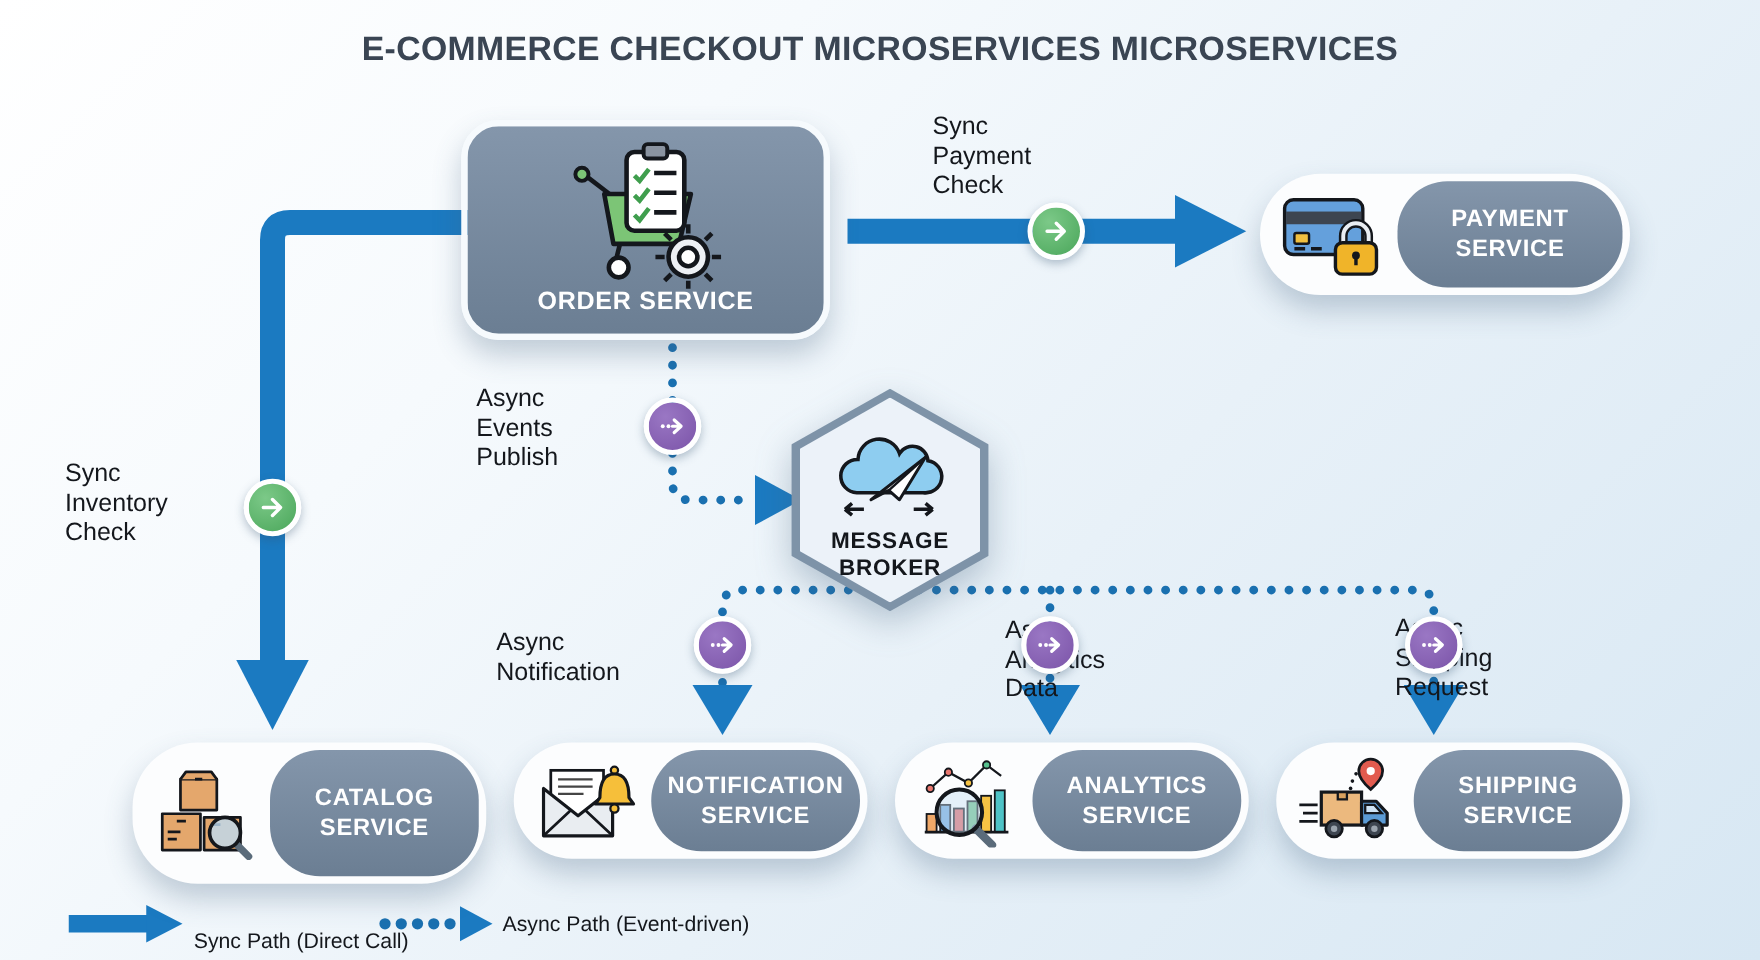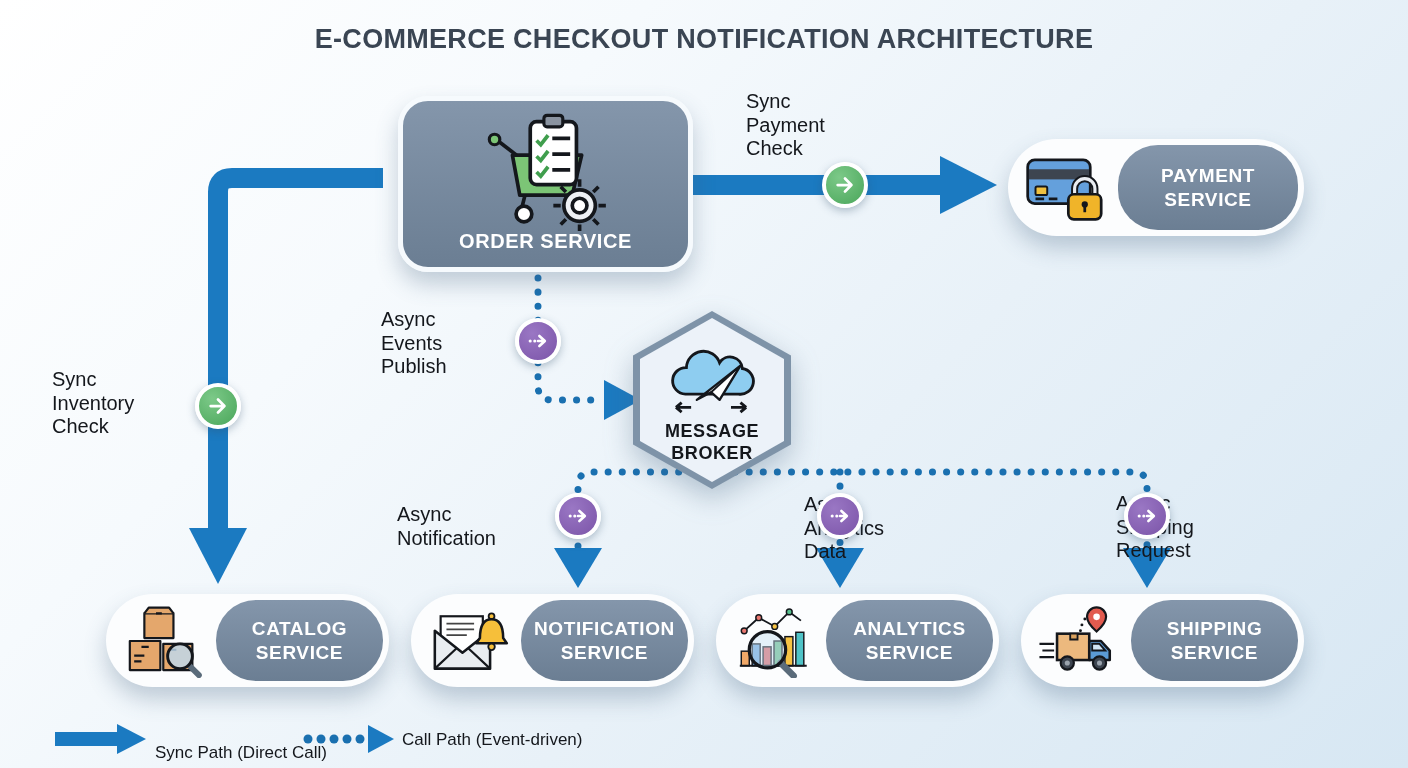--- a/index.html
+++ b/index.html
@@ -17,38 +17,38 @@
     position:absolute;border:5px solid #f6fafd;border-radius:28px;
     background:linear-gradient(180deg,#8496ab,#6b7e93);
     box-shadow:0 12px 22px rgba(70,100,130,.30);
     box-sizing:border-box;
   }
   .node-label{
     color:#fff;font-weight:bold;letter-spacing:.6px;text-align:center;
     white-space:pre-line;line-height:1.22;
   }
   
-  #order-node{left:398px;top:96px;width:295px;height:176px;border-radius:30px;
+  #order-node{left:369px;top:96px;width:295px;height:176px;border-radius:30px;
     display:flex;flex-direction:column;align-items:center;justify-content:flex-end;padding-bottom:14px;}
   #order-node .node-icon{position:absolute;top:12px;left:50%;transform:translateX(-50%);}
   #order-node .node-label{font-size:20px;}
   
   .pill{
     position:absolute;height:97px;border-radius:52px;background:#fcfdfe;
     box-shadow:0 12px 22px rgba(70,100,130,.30);
     display:flex;align-items:stretch;padding:6px;box-sizing:border-box;
   }
   .pill .icon-slot{width:104px;display:flex;align-items:center;justify-content:center;flex:none;}
   .pill .pill-body{
     flex:1;border-radius:40px;background:linear-gradient(180deg,#8496ab,#6b7e93);
     display:flex;align-items:center;justify-content:center;
   }
   .pill .node-label{font-size:19px;}
   #payment-node{left:1008px;top:139px;width:296px;}
-  #catalog-node{left:106px;top:594px;width:283px;height:93px;}
+  #catalog-node{left:106px;top:594px;width:283px;height:113px;}
   #notification-node{left:411px;top:594px;width:283px;height:93px;}
   #analytics-node{left:716px;top:594px;width:283px;height:93px;}
   #shipping-node{left:1021px;top:594px;width:283px;height:93px;}
   
   #broker-wrap{position:absolute;left:633px;top:311px;width:158px;height:178px;
     filter:drop-shadow(0 10px 14px rgba(70,100,130,.35));}
   .hex-outer{position:absolute;inset:0;background:#7e93a8;
     clip-path:polygon(50% 0,100% 25%,100% 75%,50% 100%,0 75%,0 25%);}
   .hex-inner{position:absolute;left:7px;top:7px;right:7px;bottom:7px;background:#ecf2f9;
     clip-path:polygon(50% 0,100% 25%,100% 75%,50% 100%,0 75%,0 25%);}
@@ -100,21 +100,21 @@
     <g>
       <circle cx="308" cy="739" r="4.5" fill="#1a70b0"></circle>
         <circle cx="321" cy="739" r="4.5" fill="#1a70b0"></circle>
       <circle cx="334" cy="739" r="4.5" fill="#1a70b0"></circle>
         <circle cx="347" cy="739" r="4.5" fill="#1a70b0"></circle>
       <circle cx="360" cy="739" r="4.5" fill="#1a70b0"></circle>
     </g>
     <polygon points="368,725 368,753 394,739" fill="#1b7ac1"></polygon>
   </svg>
 
-  <div class="title">E-COMMERCE CHECKOUT NOTIFICATION ARCHITECTURE</div>
+  <div class="title">E-COMMERCE CHECKOUT MICROSERVICES MICROSERVICES</div>
 
   <div class="node" id="order-node">
     <span class="node-icon">
       <svg width="126" height="118" viewBox="0 0 120 112">
         <circle cx="11" cy="25" r="5" fill="#7cc576" stroke="#14171c" stroke-width="3"></circle>
         <path d="M15 27 L32 40" stroke="#14171c" stroke-width="3.5" fill="none"></path>
         <polygon points="28,40 94,40 85,78 35,78" fill="#7cc576" stroke="#14171c" stroke-width="3.5" stroke-linejoin="round"></polygon>
         <path d="M40 78 L37 90 M80 78 L82 88" stroke="#14171c" stroke-width="3.5"></path>
         <circle cx="39" cy="96" r="7.5" fill="#fff" stroke="#14171c" stroke-width="3.5"></circle>
         <rect x="45" y="8" width="44" height="60" rx="6" fill="#fff" stroke="#14171c" stroke-width="3.5"></rect>
@@ -323,15 +323,15 @@
     <svg width="22" height="22" viewBox="0 0 24 24">
         <g>
           <circle cx="3.5" cy="12" r="1.7" fill="#fff"></circle>
           <circle cx="8.5" cy="12" r="1.7" fill="#fff"></circle>
           <path d="M12 12h6 M13.5 6.5 L19.5 12 L13.5 17.5" stroke="#fff" stroke-width="2.8" fill="none" stroke-linecap="round" stroke-linejoin="round"></path>
         </g>
       </svg>
   </div>
 
   <span class="legend-label" style="left:155px;top:730px;margin-top:13px;">Sync Path (Direct Call)</span>
-  <span class="legend-label" style="left:402px;top:730px;">Call Path (Event-driven)</span>
+  <span class="legend-label" style="left:402px;top:730px;">Async Path (Event-driven)</span>
 
 </div>
 
 </body></html>

